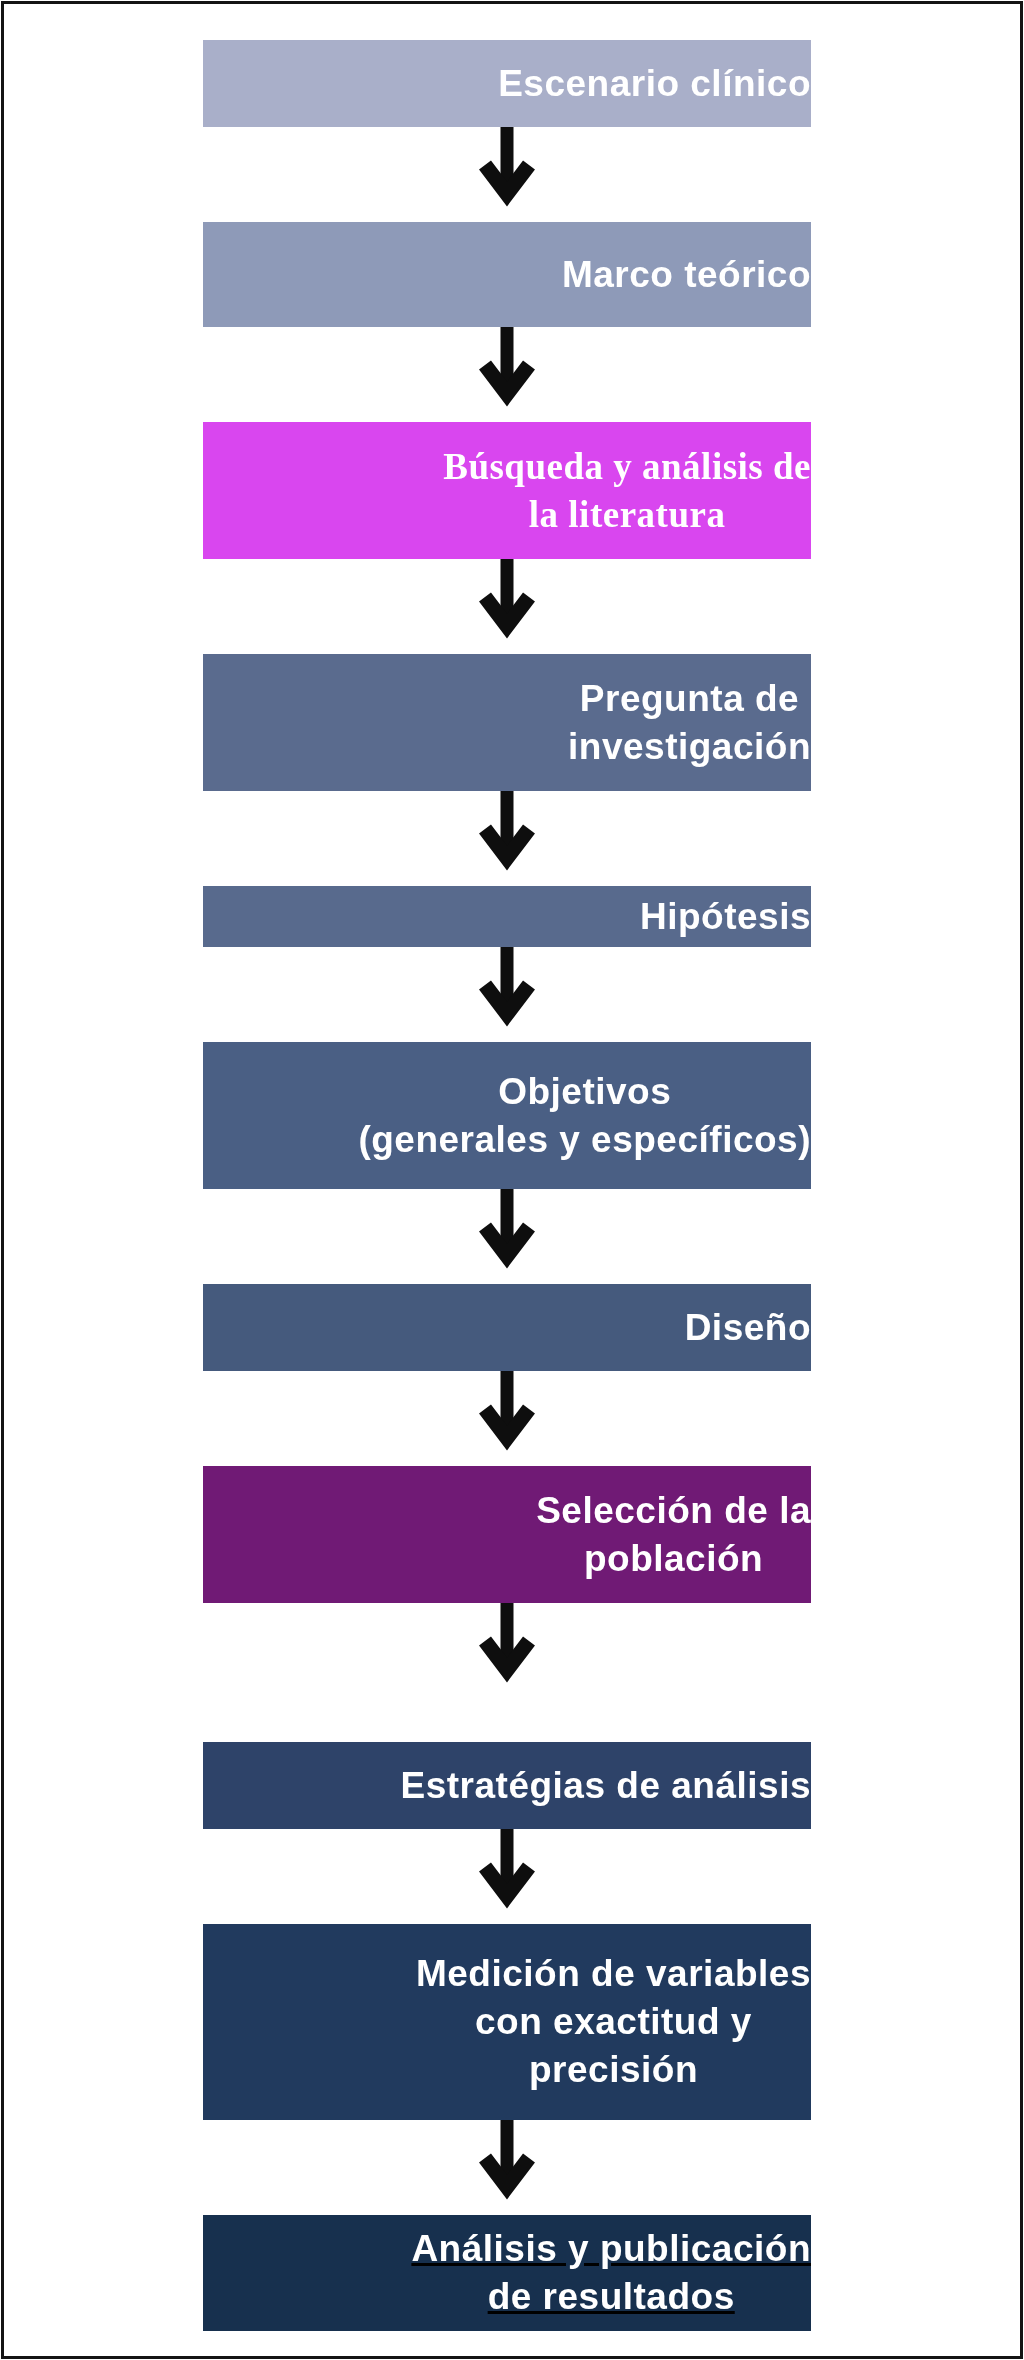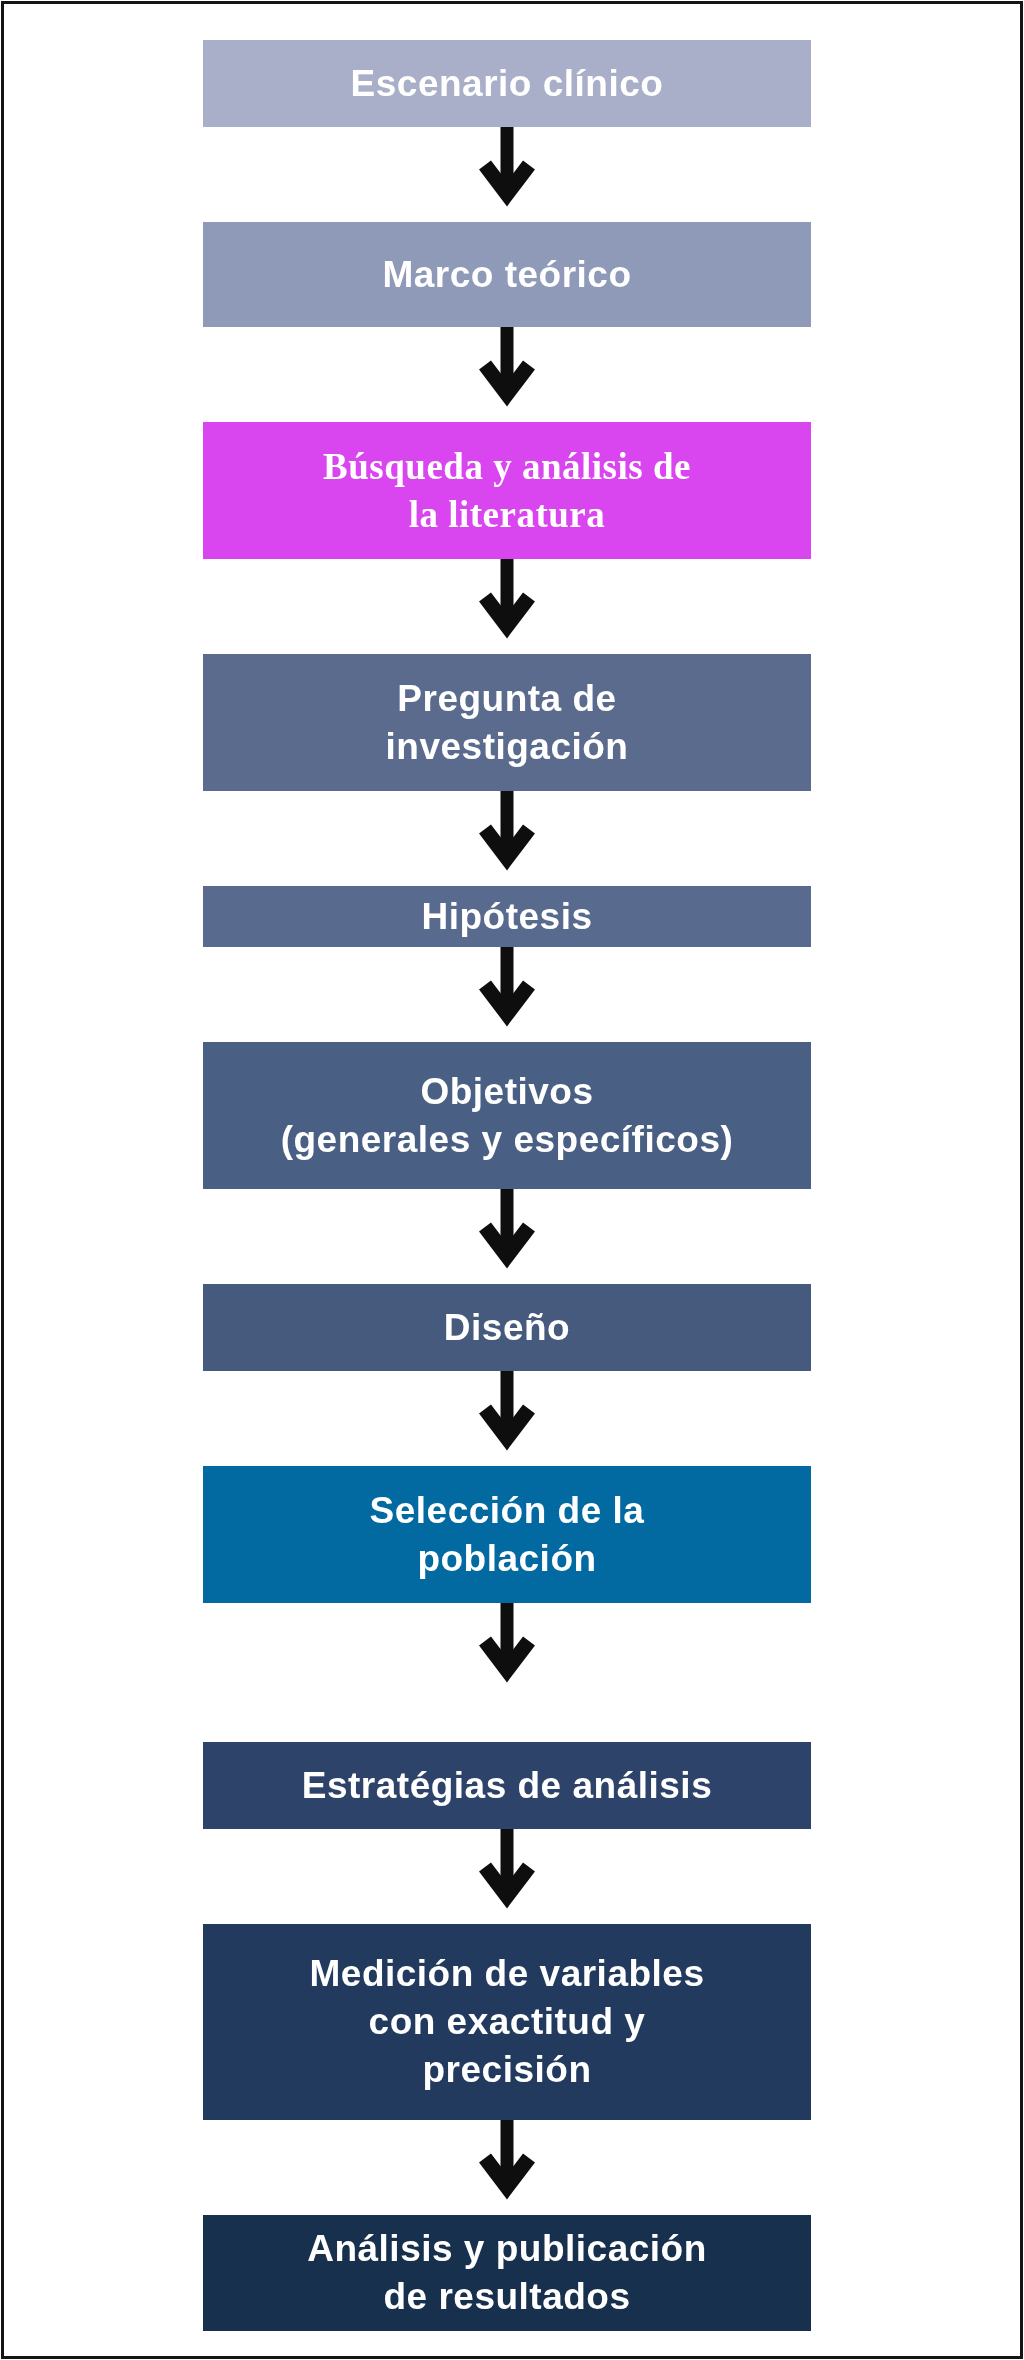--- a/index.html
+++ b/index.html
@@ -27,21 +27,21 @@
     top: 40px;
     width: 608px;
     display: flex;
     flex-direction: column;
     align-items: center;
   }
   .flow-box {
     width: 100%;
     display: flex;
     align-items: center;
-    justify-content: center;
+    justify-content: flex-end;
     text-align: center;
   }
   .flow-box .label {
     color: #ffffff;
     font-size: 37px;
     font-weight: 700;
     line-height: 48px;
     white-space: pre-line;
     letter-spacing: 0.5px;
   }
@@ -117,21 +117,21 @@
       </div>
       <div class="flow-box" style="height: 87px; background: rgb(69, 90, 125);">
         <div class="label">Diseño</div>
       </div>
       <div class="arrow-wrap">
         <svg width="60" height="95" viewBox="0 0 60 95">
           <line x1="30" y1="0" x2="30" y2="67" stroke="#0e0e0e" stroke-width="13"></line>
           <polyline points="8,38 30,67 52,38" fill="none" stroke="#0e0e0e" stroke-width="15" stroke-linejoin="miter" stroke-linecap="butt"></polyline>
         </svg>
       </div>
-      <div class="flow-box" style="height: 137px; background: #0369a1;">
+      <div class="flow-box" style="height: 137px; background: #701a75;">
         <div class="label">Selección de la
 población</div>
       </div>
       <div class="arrow-wrap">
         <svg width="60" height="95" viewBox="0 0 60 95">
           <line x1="30" y1="0" x2="30" y2="67" stroke="#0e0e0e" stroke-width="13"></line>
           <polyline points="8,38 30,67 52,38" fill="none" stroke="#0e0e0e" stroke-width="15" stroke-linejoin="miter" stroke-linecap="butt"></polyline>
         </svg>
       </div>
       <div class="flow-box" style="height: 87px; background: rgb(46, 67, 105); margin-top: 44px;">
@@ -147,18 +147,18 @@
         <div class="label">Medición de variables
 con exactitud y
 precisión</div>
       </div>
       <div class="arrow-wrap">
         <svg width="60" height="95" viewBox="0 0 60 95">
           <line x1="30" y1="0" x2="30" y2="67" stroke="#0e0e0e" stroke-width="13"></line>
           <polyline points="8,38 30,67 52,38" fill="none" stroke="#0e0e0e" stroke-width="15" stroke-linejoin="miter" stroke-linecap="butt"></polyline>
         </svg>
       </div>
-      <div class="flow-box" style="height: 116px; background: rgb(23, 48, 78);">
+      <div class="flow-box" style="height: 116px; background: rgb(23, 48, 78); text-decoration: underline;">
         <div class="label">Análisis y publicación
 de resultados</div>
       </div>
     </div>
 </div>
 
 </body></html>

